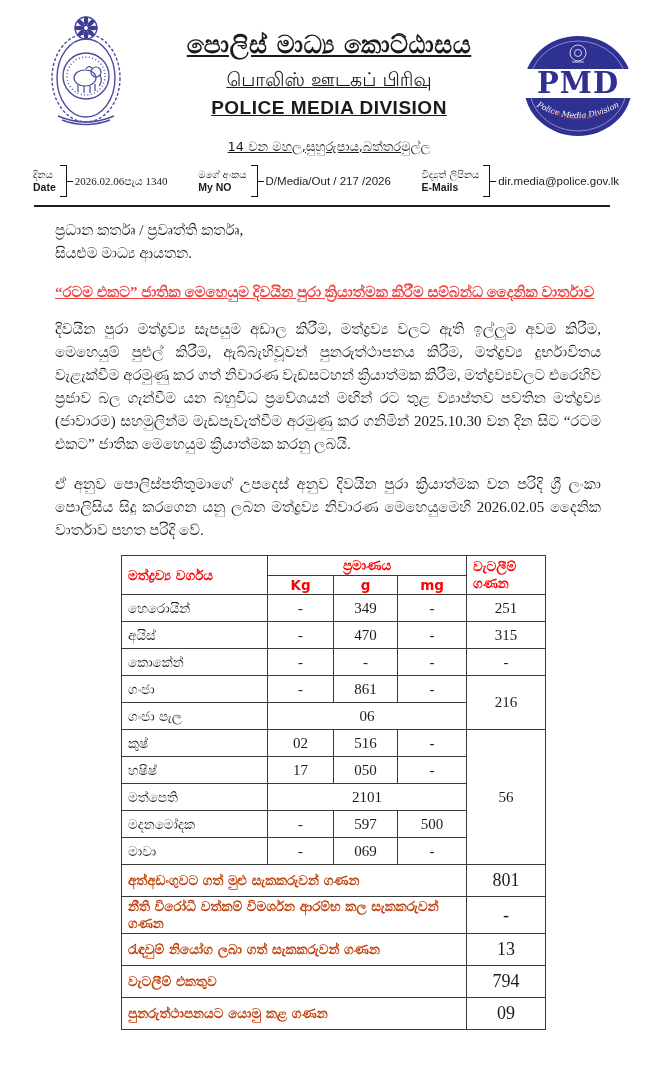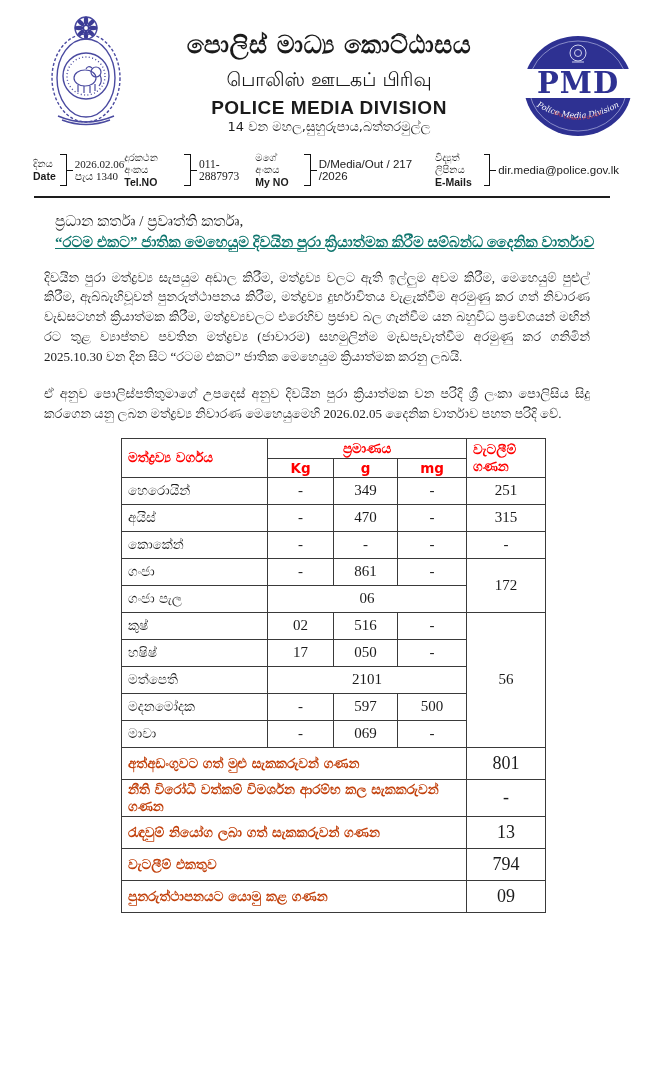--- a/index.html
+++ b/index.html
@@ -9,47 +9,47 @@
     font-family:"Liberation Serif","DejaVu Sans",serif;
     color:#1b1b1b;
     position:relative;
     overflow:hidden;
   }
   .page { width:656px; height:1080px; position:relative; }
 
   
   .header { display:flex; align-items:flex-start; padding:12px 18px 0 40px; }
   .crest-wrap { width:96px; flex:0 0 96px; }
-  .header-center { flex:1; text-align:center; padding-top:18px; font-family:"DejaVu Sans",sans-serif; }
+  .header-center { flex:1; text-align:center; padding-top:18px; font-family:"DejaVu Sans",sans-serif;text-decoration:underline; }
   .title-si { font-size:25px; font-weight:bold; letter-spacing:0.5px; }
   .title-ta { font-size:19px; margin-top:8px; }
   .title-en { font-size:19px; font-weight:bold; margin-top:4px; letter-spacing:0.5px; font-family:"Liberation Sans",sans-serif; }
-  .addr     { font-size:13px; margin-top:0; }
+  .addr     { font-size:13px; margin-top:20px; }
   .pmd-wrap { width:116px; flex:0 0 116px; padding-top:22px; }
 
   
   .meta-row { display:flex; justify-content:space-between; align-items:center; padding:10px 37px 0 33px; }
   .meta-group { display:flex; align-items:center; }
   .meta-labels { display:flex; flex-direction:column; justify-content:center; text-align:left; }
   .meta-label-si { font-size:10px; font-family:"DejaVu Sans",sans-serif; }
   .meta-label-en { font-size:10.5px; font-weight:bold; font-family:"Liberation Sans",sans-serif; }
   .bracket { position:relative; width:7px; height:32px; margin:0 8px 0 4px;
              border-top:1.6px solid #111; border-right:1.6px solid #111; border-bottom:1.6px solid #111; }
   .bracket::after { content:""; position:absolute; right:-7px; top:50%; width:6px; border-top:1.6px solid #111; }
   .meta-value { font-size:11.5px; }
-  .meta-value-stack { display:flex; flex-direction:column; font-size:11px; }
+  .meta-value-stack { display:flex; flex-direction:row; font-size:11px; }
   .meta-sans { font-family:"Liberation Sans",sans-serif; }
 
   .rule { border:none; border-top:2.2px solid #1d1d1d; margin:8px 46px 0 34px; }
 
   
   .recipients { margin:12px 0 0 55px; font-size:15px; line-height:1.5; }
-  .subject { margin:1px 0 0 55px; font-size:15px; font-weight:bold; color:#0f766e;
+  .subject { margin:20px 0 0 55px; font-size:15px; font-weight:bold; color:#ef4444;
              text-decoration:underline; width:548px; }
-  .para { margin:17px 0 0 44px; width:546px; font-size:13px; line-height:1.53; text-align:justify; }
+  .para { margin:17px 0 0 55px; width:546px; font-size:15px; line-height:1.53; text-align:justify; }
 
   
   table.stats { border-collapse:collapse; margin:14px 0 0 121px; width:424px; table-layout:fixed; }
   table.stats th, table.stats td { border:1px solid #3a3a3a; padding:1px 6px; }
   table.stats th { color:#ff0000; font-weight:bold; font-size:13.5px; font-family:"DejaVu Sans",sans-serif; }
   .th-left { text-align:left; }
   .th-c { text-align:center; }
   td.name { font-size:13.5px; font-family:"DejaVu Sans",sans-serif; height:27px; }
   td.num { text-align:center; font-size:15px; height:27px; }
   td.sum-label { color:#c2410c; font-weight:600; font-size:13.5px; font-family:"DejaVu Sans",sans-serif; height:32px; }
@@ -132,28 +132,20 @@
         <span class="meta-label-si">දිනය</span>
         <span class="meta-label-en">Date</span>
       </div>
       <div class="bracket"></div>
       <div class="meta-value-stack">
         <span>2026.02.06</span>
         <span>පැය 1340</span>
       </div>
     </div>
 
-    <div class="meta-group">
-      <div class="meta-labels">
-        <span class="meta-label-si">දුරකථන අංකය</span>
-        <span class="meta-label-en">Tel.NO</span>
-      </div>
-      <div class="bracket"></div>
-      <span class="meta-value">011-2887973</span>
-    </div>
 
     <div class="meta-group">
       <div class="meta-labels">
         <span class="meta-label-si">මගේ අංකය</span>
         <span class="meta-label-en">My NO</span>
       </div>
       <div class="bracket"></div>
       <span class="meta-value meta-sans">D/Media/Out / 217 /2026</span>
     </div>
 
@@ -165,20 +157,21 @@
       <div class="bracket"></div>
       <span class="meta-value meta-sans">dir.media@police.gov.lk</span>
     </div>
 
   </div>
 
   <hr class="rule">
 
   <div class="recipients">
     <div>ප්‍රධාන කර්තෘ / ප්‍රවෘත්ති කර්තෘ,</div>
+    <div>සියළුම මාධ්‍ය ආයතන.</div>
   </div>
 
   <div class="subject">“රටම එකට” ජාතික මෙහෙයුම දිවයින පුරා ක්‍රියාත්මක කිරීම  සම්බන්ධ දෛනික වාර්තාව</div>
 
   <p class="para">දිවයින පුරා මත්ද්‍රව්‍ය සැපයුම අඩාල කිරීම, මත්ද්‍රව්‍ය වලට ඇති ඉල්ලුම අවම කිරීම, මෙහෙයුම් පුළුල් කිරීම, ඇබ්බැහිවූවන් පුනරුත්ථාපනය කිරීම, මත්ද්‍රව්‍ය දුර්භාවිතය වැළැක්වීම අරමුණු කර ගත් නිවාරණ වැඩසටහන් ක්‍රියාත්මක කිරීම, මත්ද්‍රව්‍යවලට එරෙහිව ප්‍රජාව බල ගැන්වීම යන බහුවිධ ප්‍රවේශයන් මඟින් රට තුළ ව්‍යාප්තව පවතින මත්ද්‍රව්‍ය (ජාවාරම) සහමුලින්ම මැඩපැවැත්වීම අරමුණු කර ගනිමින් 2025.10.30 වන දින සිට “රටම එකට” ජාතික මෙහෙයුම ක්‍රියාත්මක කරනු ලබයි.</p>
   <p class="para">ඒ අනුව පොලිස්පතිතුමාගේ උපදෙස් අනුව දිවයින පුරා ක්‍රියාත්මක වන පරිදි ශ්‍රී ලංකා පොලිසිය සිදු කරගෙන යනු ලබන මත්ද්‍රව්‍ය නිවාරණ මෙහෙයුමෙහි 2026.02.05 දෛනික වාර්තාව පහත පරිදි වේ.</p>
 
   <table class="stats">
     <colgroup>
       <col style="width:146px">
@@ -218,21 +211,21 @@
         <td class="num">-</td>
         <td class="num">-</td>
         <td class="num">-</td>
         <td class="num">-</td>
       </tr>
       <tr>
         <td class="name">ගංජා</td>
         <td class="num">-</td>
         <td class="num">861</td>
         <td class="num">-</td>
-        <td class="num" rowspan="2">172</td>
+        <td class="num" rowspan="2">216</td>
       </tr>
       <tr>
         <td class="name">ගංජා පැල</td>
         <td class="num" colspan="3">06</td>
       </tr>
       <tr>
         <td class="name">කුෂ්</td>
         <td class="num">02</td>
         <td class="num">516</td>
         <td class="num">-</td>

